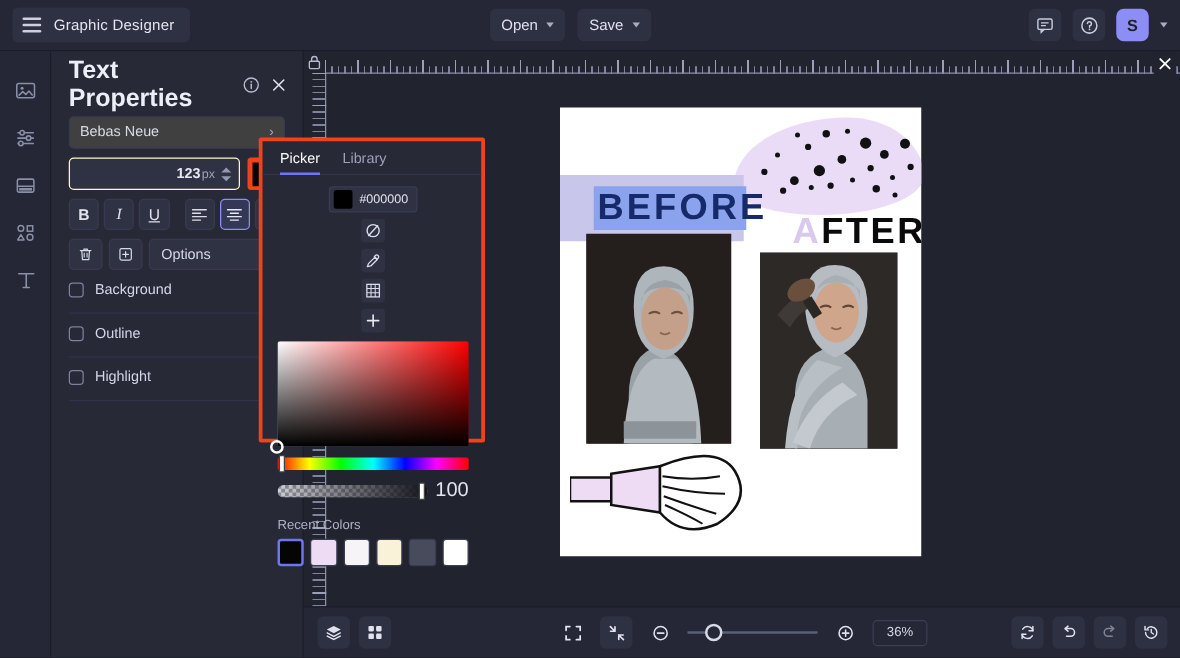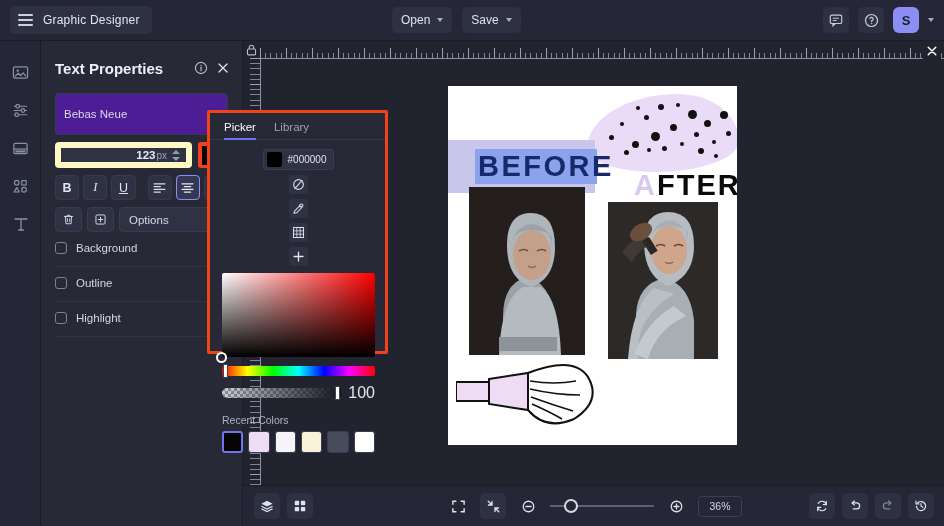--- a/index.html
+++ b/index.html
@@ -65,34 +65,34 @@
   }
 
   
   .panel {
     position: absolute; top: 41px; left: 41px; width: 202px; height: 485px;
     background: #272937; border-right: 1px solid #1a1c28;
   }
   .panel-head {
     display: flex; align-items: center; height: 38px; padding: 0 12px 0 14px; margin-top: 8px;
   }
-  .panel-title { font-size: 15px; color: #eceef8; font-weight: bold; flex: 1; }
+  .panel-title { font-size: 20px; color: #eceef8; font-weight: bold; flex: 1; }
   .panel-head .hicon { margin-left: 8px; cursor: pointer; }
 
   .field {
-    margin: 6px 14px 0 14px; height: 42px; background: #4c1d95;
+    margin: 6px 14px 0 14px; height: 26px; background: #404040;
     border: 1px solid #383b50; border-radius: 4px;
     display: flex; align-items: center; padding: 0 8px; cursor: pointer;
   }
   .field-text { font-size: 11.5px; color: #d8dae8; flex: 1; }
   .chev { color: #a7abc2; font-size: 11px; }
 
   .row { display: flex; align-items: center; margin: 7px 14px 0 14px; gap: 6px; }
   .size-box {
-    flex: 1; height: 26px; background: #2f3243; border: 6px solid #fef9c3; border-radius: 4px;
+    flex: 1; height: 26px; background: #2f3243; border: 1px solid #fef9c3; border-radius: 4px;
     display: flex; align-items: center; justify-content: flex-end; padding: 0 4px 0 6px; gap: 1px;
   }
   .size-val { font-size: 11.5px; color: #e6e8f3; font-weight: bold; }
   .size-unit { font-size: 10px; color: #9ea2ba; margin-right: 4px; }
   .stepper { display: flex; flex-direction: column; width: 10px; gap: 3px; cursor: pointer; }
   .st-up, .st-dn { width: 0; height: 0; border-left: 4px solid transparent; border-right: 4px solid transparent; }
   .st-up { border-bottom: 4px solid #9498b0; }
   .st-dn { border-top: 4px solid #9498b0; }
   .swatch-wrap {
     width: 30px; height: 26px; border: 2.5px solid #f0431c; border-radius: 3px;

